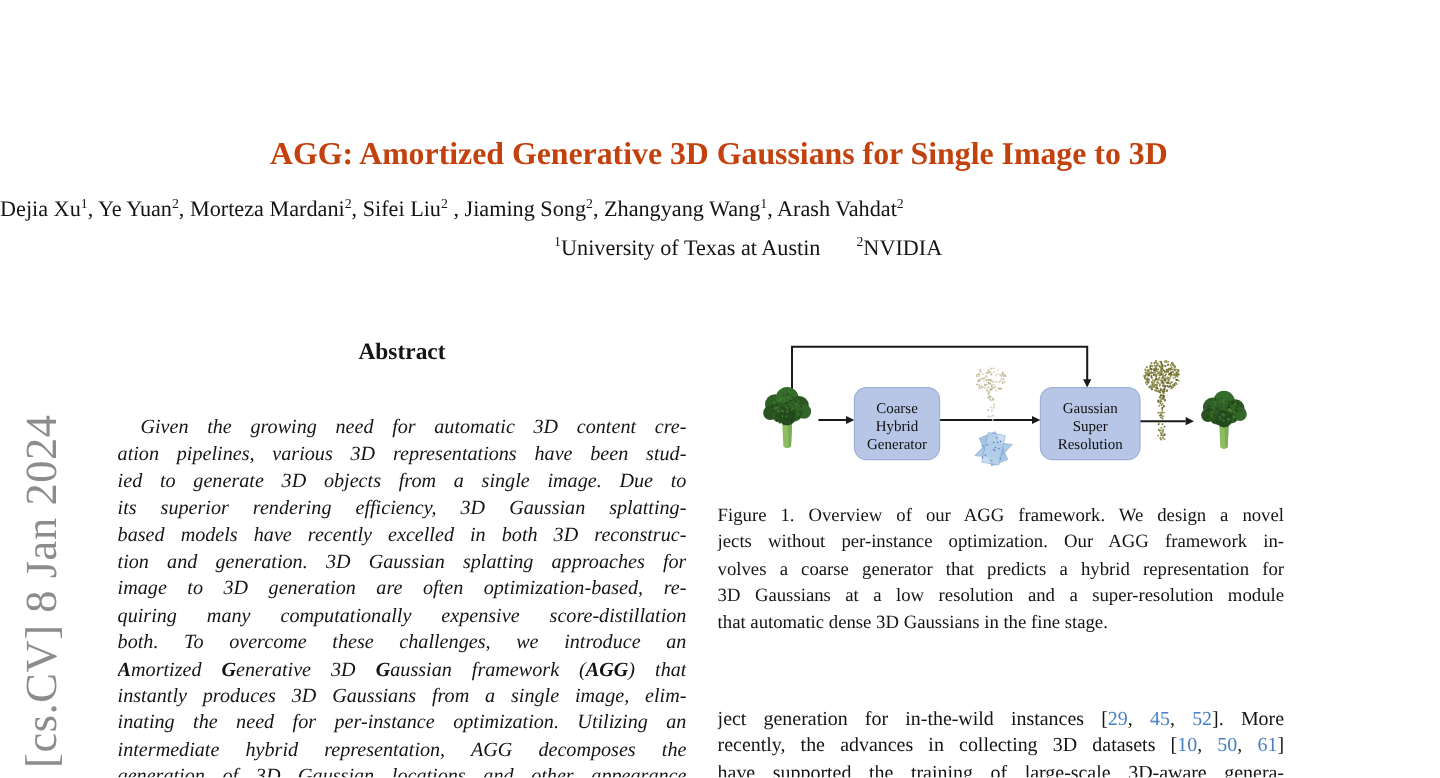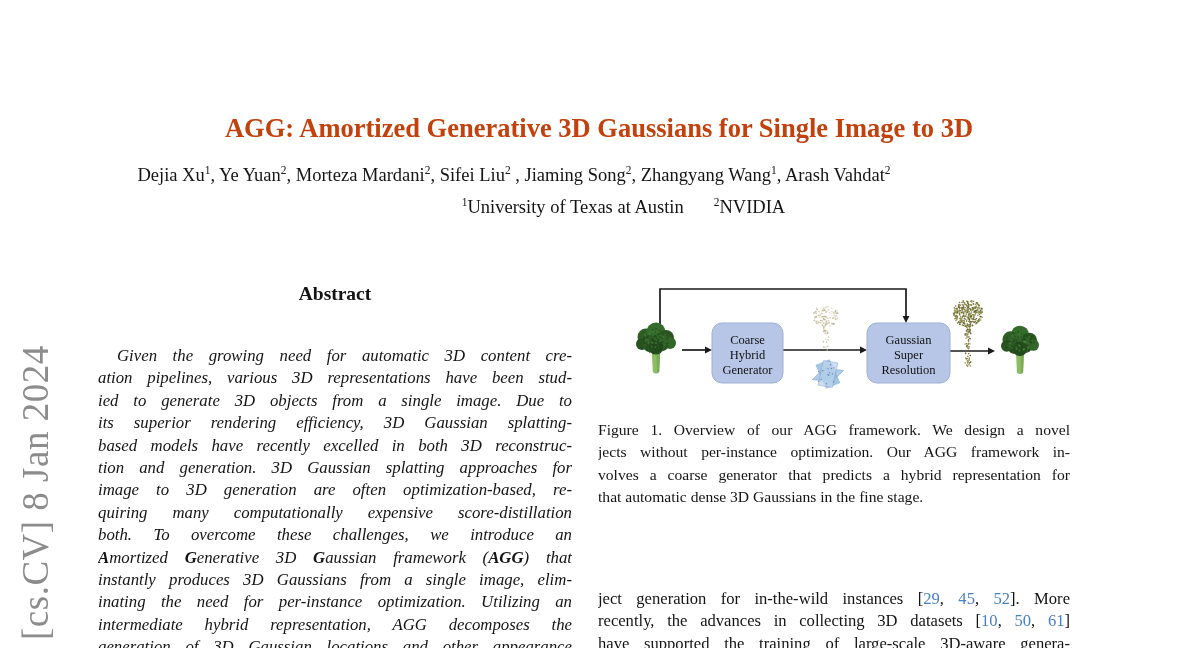--- a/index.html
+++ b/index.html
@@ -3,21 +3,21 @@
 <meta charset="utf-8">
 <style>
   html,body{margin:0;padding:0;background:#ffffff;}
   .page{position:relative;width:1200px;height:648px;background:#fff;overflow:hidden;
         font-family:"Liberation Serif","DejaVu Serif",serif;color:#141414;}
   .arxiv-banner{position:absolute;left:14px;top:640px;width:320px;
         transform:rotate(-90deg);transform-origin:0 0;
         font-size:37px;color:var(--banner,#8c8c8c);white-space:nowrap;letter-spacing:.5px;}
   .title{position:absolute;left:98px;top:99px;width:974px;margin:14px;
         text-align:center;font-size:26.5px;font-weight:bold;color:#c2410c;}
-  .authors{position:absolute;left:0;top:164px;width:1028px;text-align:center;font-size:18.5px;}
+  .authors{position:absolute;left:0;top:164px;width:1028px;font-size:18.5px;}
   .affils{position:absolute;left:0;top:196px;width:1199px;text-align:center;font-size:18.5px;margin-left:24px;}
   sup{font-size:.62em;}
   .affil-gap{display:inline-block;width:30px;}
   .abs-head{position:absolute;left:98px;top:283px;width:474px;margin:0;
         text-align:center;font-size:19.5px;font-weight:bold;}
   .col-abs{position:absolute;left:98px;top:345px;width:474px;font-style:italic;font-size:16.8px;}
   .tline{text-align:justify;text-align-last:justify;line-height:22.42px;height:22.42px;overflow:hidden;}
   .tline.nj{text-align-last:left;}
   .bb{font-weight:bold;}
   .cite{color:var(--cite,#4a80c4);}
@@ -775,20 +775,21 @@
         <circle cx="404.1700295974195" cy="58.12877284003533" r="1.1" fill="#4d8a3b" opacity="0.5"></circle>
         <circle cx="396.32234923555495" cy="64.47486284924504" r="1.1" fill="#4d8a3b" opacity="0.5"></circle>
         <circle cx="405.3046556901146" cy="58.95618137079637" r="1.1" fill="#4d8a3b" opacity="0.5"></circle>
       </g>
   </svg>
 
   <div class="caption" id="fig-caption">
       <div class="tline"><span>Figure 1.  Overview of our AGG framework.  We design a novel</span></div>
       <div class="tline"><span>jects without per-instance optimization.  Our AGG framework in-</span></div>
       <div class="tline"><span>volves a coarse generator that predicts a hybrid representation for</span></div>
+      <div class="tline"><span>3D Gaussians at a low resolution and a super-resolution module</span></div>
       <div class="tline nj"><span>that automatic dense 3D Gaussians in the fine stage.</span></div>
     </div>
 
   <div class="intro" id="right-body">
       <div class="tline"><span>ject generation for in-the-wild instances [</span><span class="cite">29</span><span>, </span><span class="cite">45</span><span>, </span><span class="cite">52</span><span>]. More</span></div>
       <div class="tline"><span>recently, the advances in collecting 3D datasets [</span><span class="cite">10</span><span>, </span><span class="cite">50</span><span>, </span><span class="cite">61</span><span>]</span></div>
       <div class="tline"><span>have supported the training of large-scale 3D-aware genera-</span></div>
     </div>
 
 </div>

